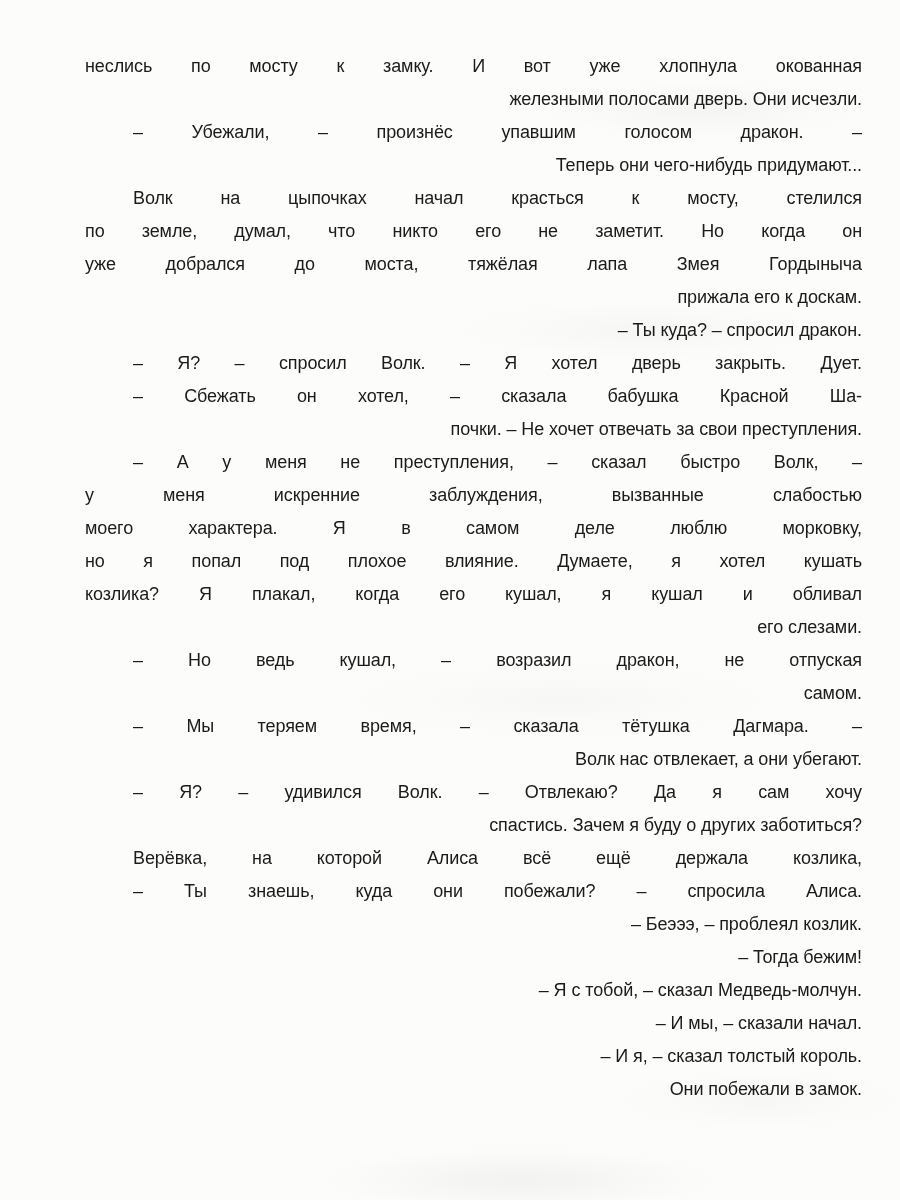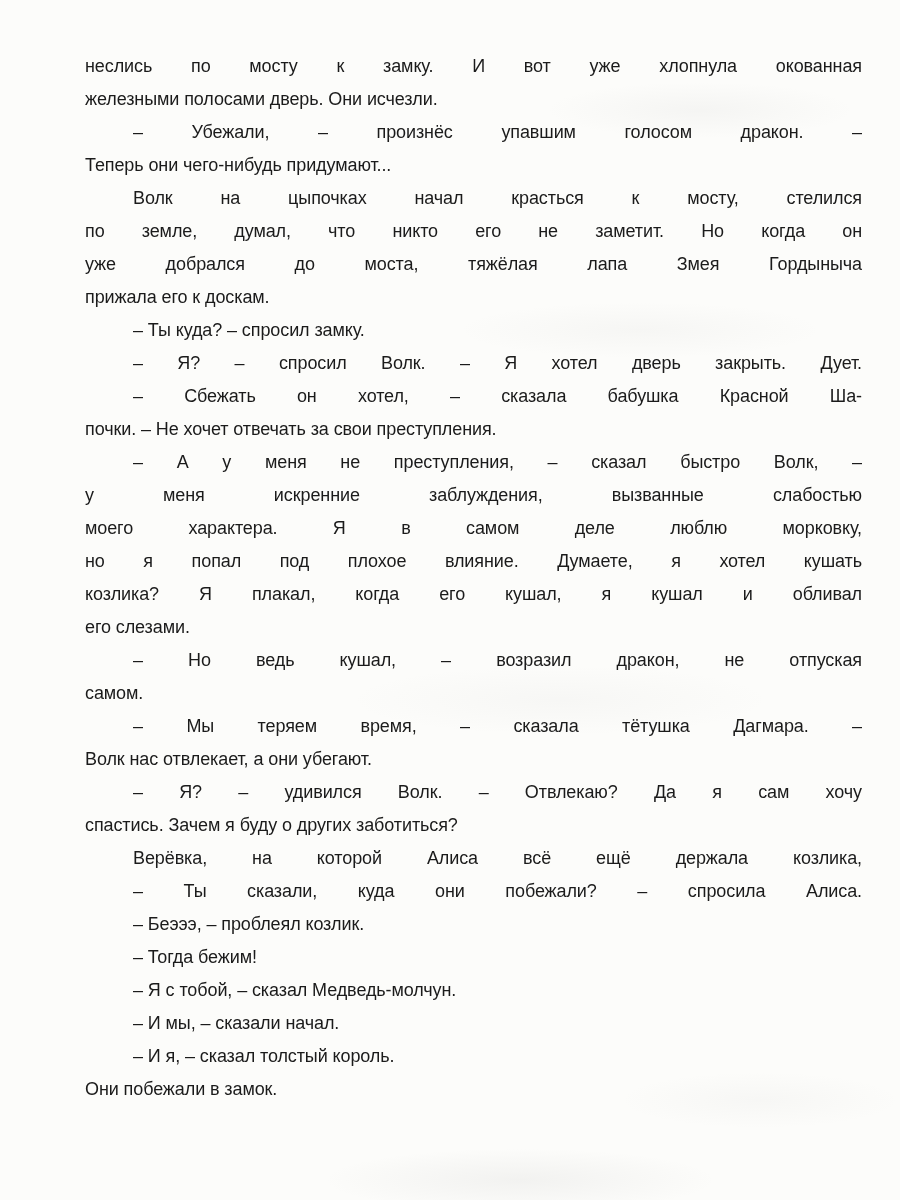--- a/index.html
+++ b/index.html
@@ -34,21 +34,21 @@
     left: 85px;
     top: 50px;
     width: 777px;
     font-size: 18px;
     line-height: 33px;
     color: #1b1b1b;
     letter-spacing: -0.1px;
   }
   .text-line {
     white-space: normal;
-    text-align: left;
+    text-align: right;
   }
   .text-line.just {
     text-align: justify;
     text-align-last: justify;
   }
   .text-line.ind {
     text-indent: 48px;
   }
 </style>
 </head>
@@ -58,38 +58,38 @@
   <div class="scan-artifacts"></div>
   <div class="text-block" id="text-block">
       <div class="text-line just">неслись по мосту к замку. И вот уже хлопнула окованная</div>
       <div class="text-line">железными полосами дверь. Они исчезли.</div>
       <div class="text-line just ind">– Убежали, – произнёс упавшим голосом дракон. –</div>
       <div class="text-line">Теперь они чего-нибудь придумают...</div>
       <div class="text-line just ind">Волк на цыпочках начал красться к мосту, стелился</div>
       <div class="text-line just">по земле, думал, что никто его не заметит. Но когда он</div>
       <div class="text-line just">уже добрался до моста, тяжёлая лапа Змея Гордыныча</div>
       <div class="text-line">прижала его к доскам.</div>
-      <div class="text-line ind">– Ты куда? – спросил замку.</div>
+      <div class="text-line ind">– Ты куда? – спросил дракон.</div>
       <div class="text-line just ind">– Я? – спросил Волк. – Я хотел дверь закрыть. Дует.</div>
       <div class="text-line just ind">– Сбежать он хотел, – сказала бабушка Красной Ша-</div>
       <div class="text-line">почки. – Не хочет отвечать за свои преступления.</div>
       <div class="text-line just ind">– А у меня не преступления, – сказал быстро Волк, –</div>
       <div class="text-line just">у меня искренние заблуждения, вызванные слабостью</div>
       <div class="text-line just">моего характера. Я в самом деле люблю морковку,</div>
       <div class="text-line just">но я попал под плохое влияние. Думаете, я хотел кушать</div>
       <div class="text-line just">козлика? Я плакал, когда его кушал, я кушал и обливал</div>
       <div class="text-line">его слезами.</div>
       <div class="text-line just ind">– Но ведь кушал, – возразил дракон, не отпуская</div>
       <div class="text-line">самом.</div>
       <div class="text-line just ind">– Мы теряем время, – сказала тётушка Дагмара. –</div>
       <div class="text-line">Волк нас отвлекает, а они убегают.</div>
       <div class="text-line just ind">– Я? – удивился Волк. – Отвлекаю? Да я сам хочу</div>
       <div class="text-line">спастись. Зачем я буду о других заботиться?</div>
       <div class="text-line just ind">Верёвка, на которой Алиса всё ещё держала козлика,</div>
-      <div class="text-line just ind">– Ты сказали, куда они побежали? – спросила Алиса.</div>
+      <div class="text-line just ind">– Ты знаешь, куда они побежали? – спросила Алиса.</div>
       <div class="text-line ind">– Беэээ, – проблеял козлик.</div>
       <div class="text-line ind">– Тогда бежим!</div>
       <div class="text-line ind">– Я с тобой, – сказал Медведь-молчун.</div>
       <div class="text-line ind">– И мы, – сказали начал.</div>
       <div class="text-line ind">– И я, – сказал толстый король.</div>
       <div class="text-line">Они побежали в замок.</div>
     </div>
 </div>
 
 </body></html>

